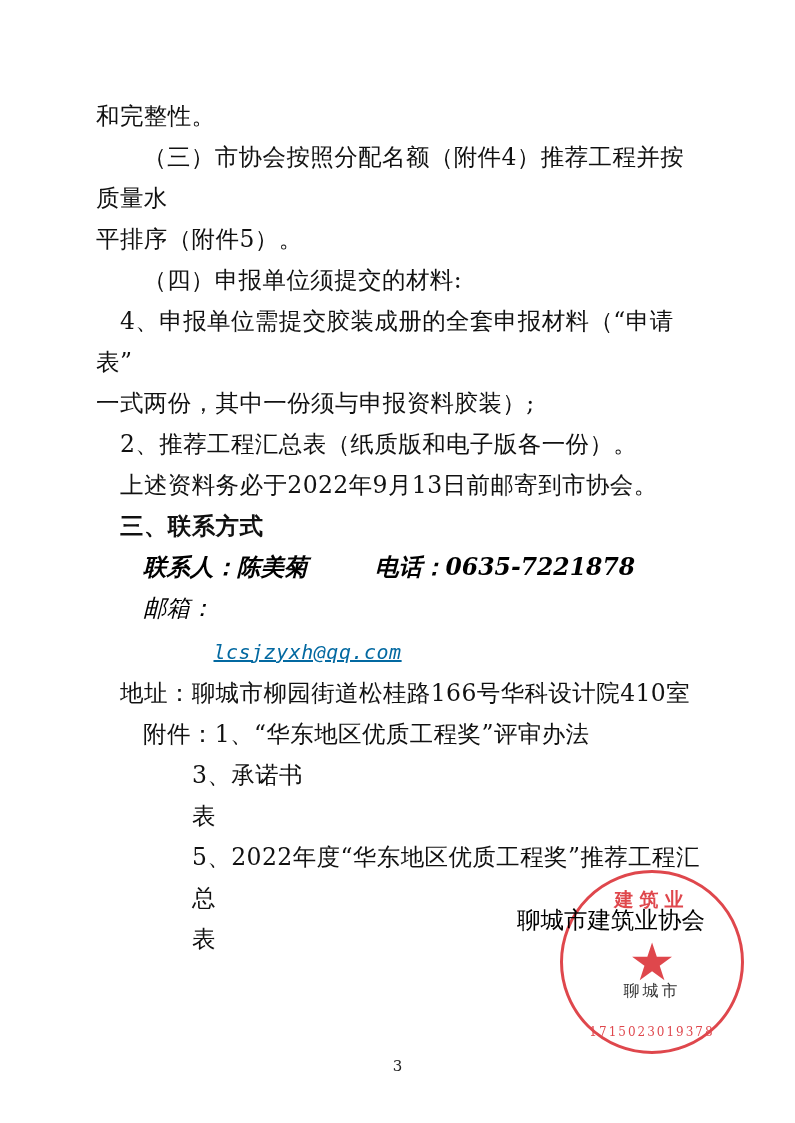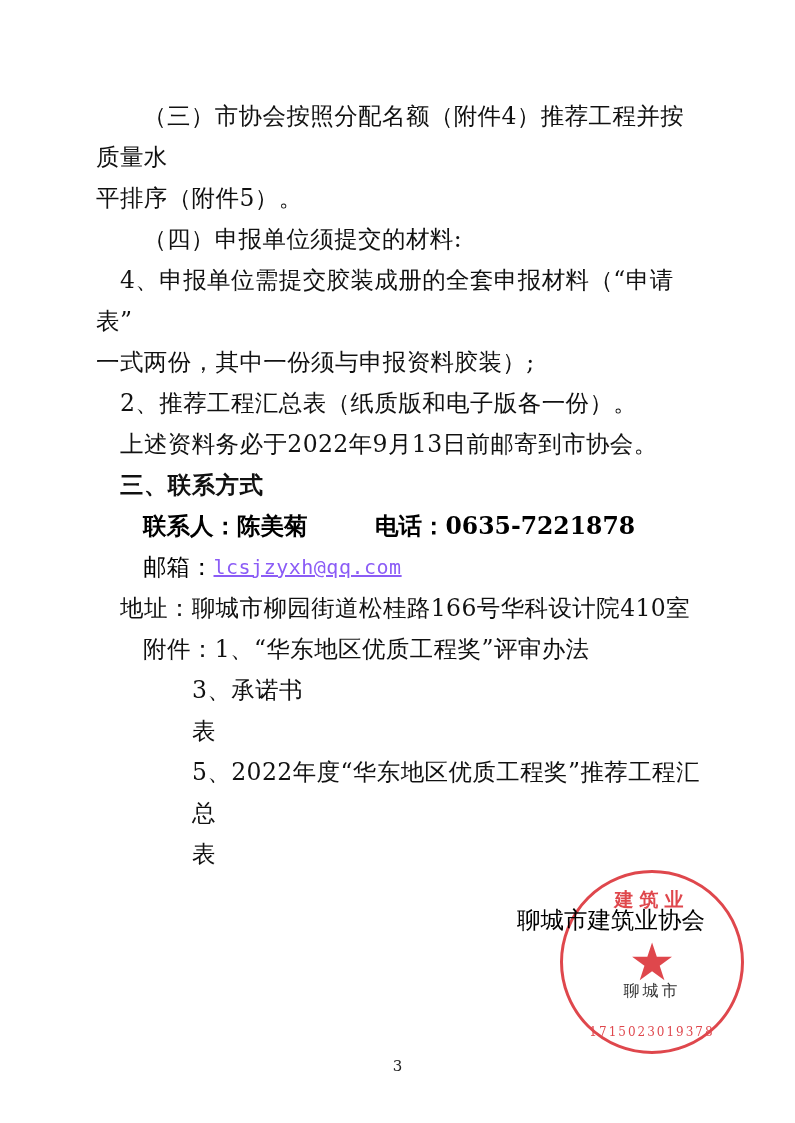--- a/index.html
+++ b/index.html
@@ -26,31 +26,33 @@
     font-size: 23.5px;
     line-height: 41px;
     letter-spacing: 0.4px;
     white-space: pre-wrap;
     color: #111;
   }
   .indent1 { text-indent: 47px; }
   .indent-sm { text-indent: 24px; }
   .bold { font-weight: 700; }
   .link {
-    color: #8b5cf6;
+    color: #0369a1;
     text-decoration: underline;
     font-family: "DejaVu Sans Mono", "Liberation Mono", monospace;
     font-size: 20px;
     letter-spacing: 0.5px;
+    margin-top: 44px;
   }
   .contact-row {
     font-size: 23.5px;
     line-height: 41px;
     display: flex;
     padding-left: 47px;
+    font-style: italic;
   }
   .contact-row .c-name { min-width: 232px; }
   .sign-block {
     position: absolute;
     right: 90px;
     top: 900px;
     text-align: right;
     font-size: 23.5px;
     line-height: 41px;
     z-index: 3;
@@ -115,20 +117,21 @@
     font-family: "DejaVu Serif", serif;
     color: #222;
   }
   .attach-item { padding-left: 96px; }
 </style>
 </head>
 <body>
 
 <div class="page">
 
+  <div class="line">和完整性。</div>
   <div class="line indent1">（三）市协会按照分配名额（附件4）推荐工程并按质量水</div>
   <div class="line">平排序（附件5）。</div>
   <div class="line indent1">（四）申报单位须提交的材料:</div>
   <div class="line indent-sm">4、申报单位需提交胶装成册的全套申报材料（“申请表”</div>
   <div class="line">一式两份，其中一份须与申报资料胶装）;</div>
   <div class="line indent-sm">2、推荐工程汇总表（纸质版和电子版各一份）。</div>
   <div class="line indent-sm">上述资料务必于2022年9月13日前邮寄到市协会。</div>
   <div class="line indent-sm bold">三、联系方式</div>
 
   <div class="contact-row">

